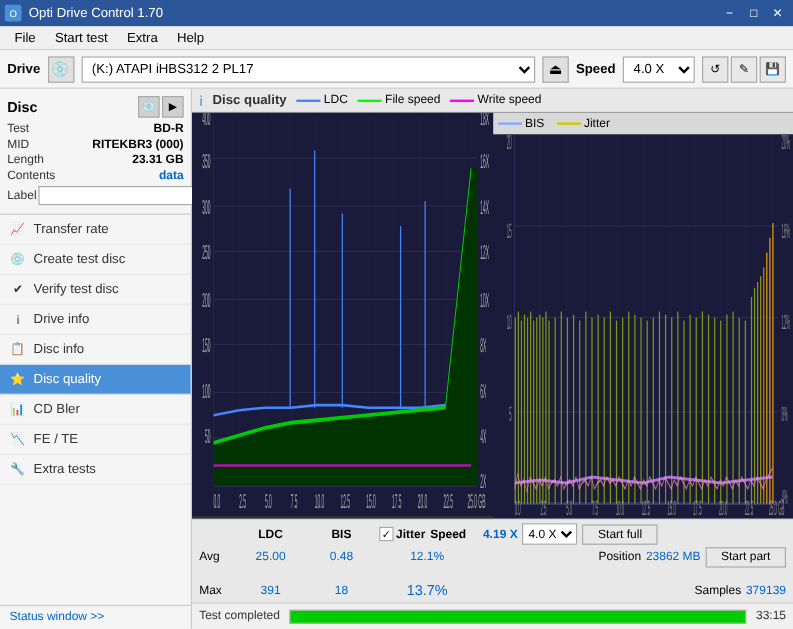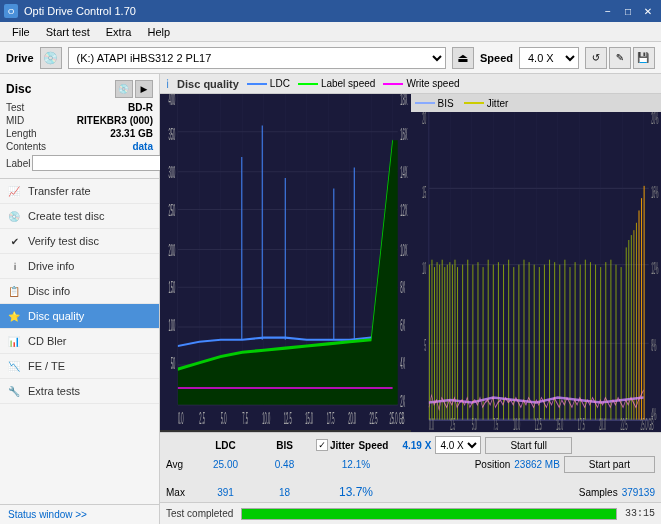--- a/index.html
+++ b/index.html
@@ -124,40 +124,40 @@
     .charts-wrapper { flex: 1; background: #1a1a2e; display: flex; flex-direction: row; }
     .chart-top { flex: 1; position: relative; background: #1a1a3a; border-bottom: 2px solid #333; }
     .chart-bottom { flex: 1; position: relative; background: #1a1a3a; }
     
     svg.chart-svg { width: 100%; height: 100%; }
     .checkbox { width: 12px; height: 12px; border: 1px solid #aaa; background: white; display: flex; align-items: center; justify-content: center; font-size: 9px; }
     
     .btn-start {
       background: #e8e8e8;
       border: 1px solid #aaa;
-      padding: 2px 24px;
+      padding: 2px 12px;
       font-size: 10px;
       cursor: pointer;
       white-space: nowrap;
     }
     
     
     .status-bar {
       background: #f0f0f0;
       border-top: 1px solid #ccc;
       height: 22px;
       display: flex;
       align-items: center;
       padding: 0 6px;
       gap: 8px;
     }
     .status-text { font-size: 10px; color: #333; flex: 0 0 auto; }
     .progress-bar-container { flex: 1; height: 12px; background: #ccc; border: 1px solid #aaa; }
     .progress-bar-fill { height: 100%; background: #00cc00; }
-    .status-time { font-size: 10px; color: #333; font-family: Liberation Mono, monospace; }
+    .status-time { font-size: 10px; color: #333; }
 
     
     .grid-line { stroke: #3a3a5a; stroke-width: 0.5; }
     .axis-label { fill: #aaa; font-size: 8px; }
   </style>
 </head>
 <body>
 
 <div class="title-bar">
   <div class="title-bar-left">
@@ -279,21 +279,21 @@
 
     <div class="chart-header">
       <span class="chart-title-icon">ℹ</span>
       <span class="chart-title">Disc quality</span>
       <div class="legend-item">
         <div class="legend-color" style="background:#4488ff;"></div>
         <span>LDC</span>
       </div>
       <div class="legend-item">
         <div class="legend-color" style="background:#00ff00;"></div>
-        <span>Label speed</span>
+        <span>File speed</span>
       </div>
       <div class="legend-item">
         <div class="legend-color" style="background:#ff00ff;"></div>
         <span>Write speed</span>
       </div>
     </div>
 
     <div class="charts-wrapper">
 
       <div class="chart-top">

